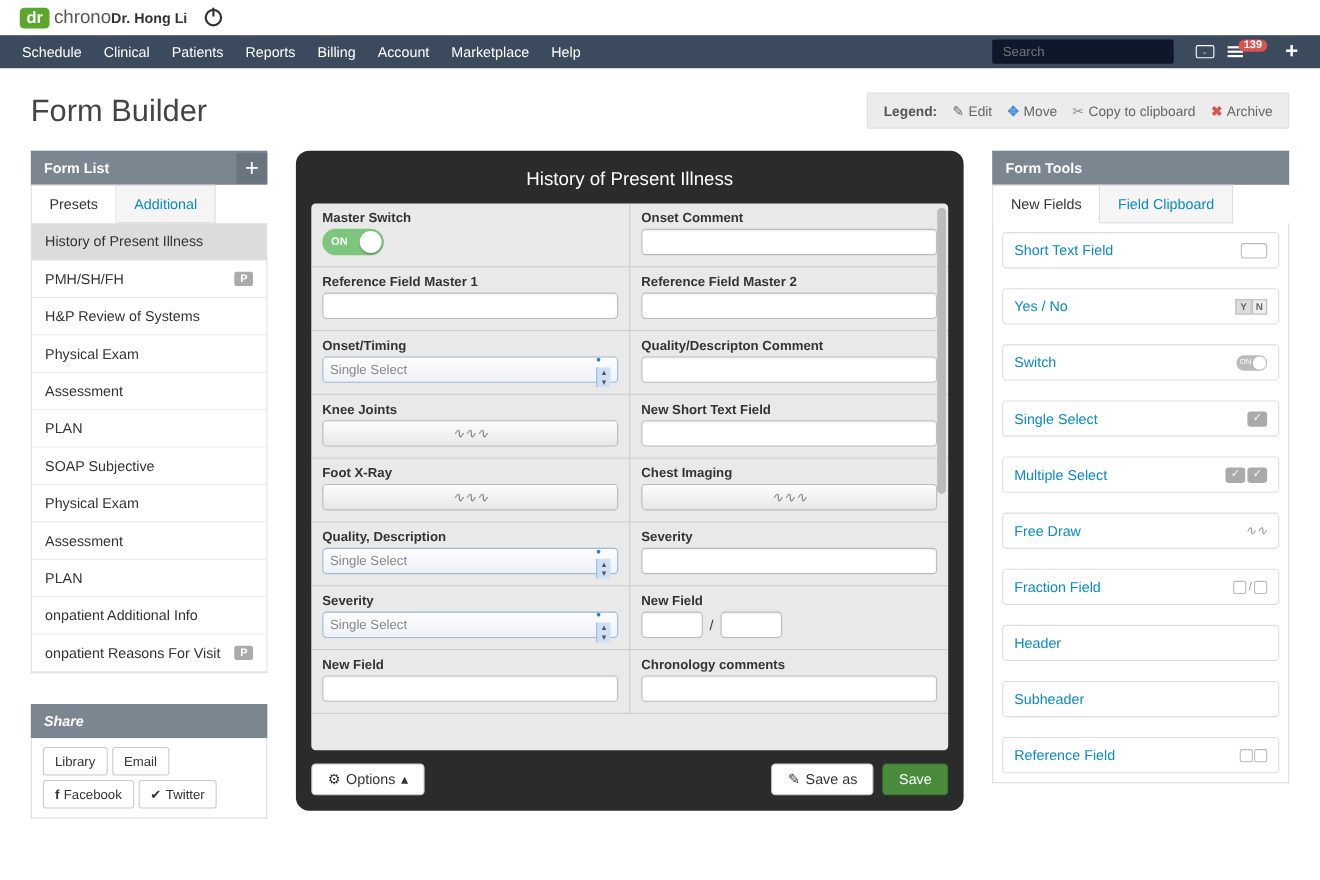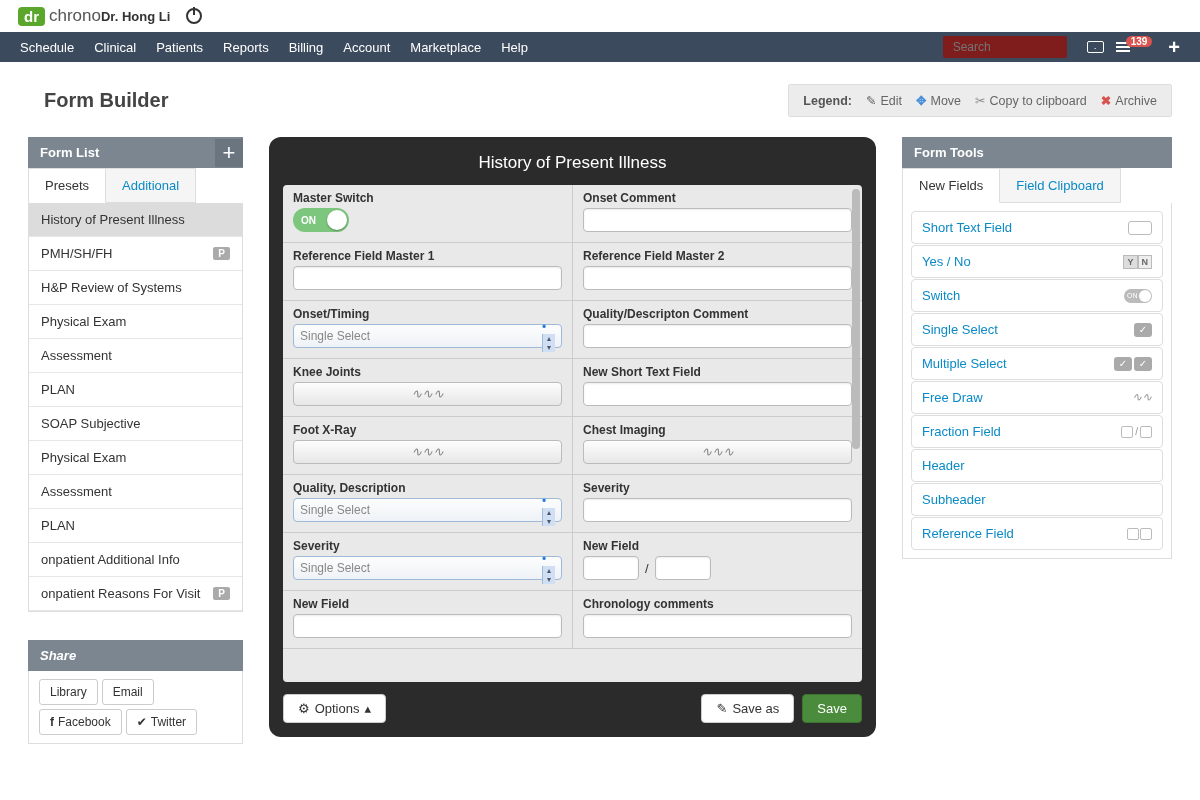--- a/index.html
+++ b/index.html
@@ -9,33 +9,33 @@
 .topbar { display: flex; align-items: center; height: 32px; padding: 0 18px; justify-content: flex-start; }
 .brand { display: flex; align-items: center; font-size: 17px; color: #555; font-weight: 300; }
 .brand .dr { background: #5aa72c; color: #fff; border-radius: 4px; padding: 1px 6px; font-weight: 600; margin-right: 4px; font-size: 15px; }
 .topbar-right { display: flex; align-items: center; gap: 16px; font-weight: 600; color: #333; }
 .power-icon { width: 16px; height: 16px; border: 2px solid #333; border-radius: 50%; position: relative; }
 .power-icon::after { content: ""; position: absolute; top: -3px; left: 5px; width: 2px; height: 8px; background: #333; }
 
 
 .nav { background: #3b4b5d; color: #fff; height: 30px; display: flex; align-items: center; padding: 0 20px; gap: 20px; font-size: 13px; }
 .nav-spacer { flex: 1; }
-.nav-search { background: #7f1d1d; border: none; color: #ccc; padding: 4px 10px; border-radius: 2px; width: 124px; font-size: 12px; }
+.nav-search { background: #0f172a; border: none; color: #ccc; padding: 4px 10px; border-radius: 2px; width: 165px; font-size: 12px; }
 .nav-icons { display: flex; align-items: center; gap: 12px; }
 .mail-icon { width: 17px; height: 12px; border: 1.5px solid #fff; border-radius: 2px; position: relative; }
 .mail-icon::after { content: ""; position: absolute; top: 0; left: 0; right: 0; height: 6px; border-bottom: 1.5px solid #fff; clip-path: polygon(0 0, 50% 100%, 100% 0); border-left: 1.5px solid transparent; }
 .badge-wrap { display: flex; align-items: center; position: relative; }
 .hamburger { width: 14px; display: flex; flex-direction: column; gap: 2px; }
 .hamburger span { height: 2px; background: #fff; }
 .badge { background: #d9534f; color: #fff; border-radius: 8px; padding: 0 5px; font-size: 10px; font-weight: 600; position: relative; top: -6px; left: -4px; }
 .plus { color: #fff; font-size: 20px; font-weight: 600; line-height: 1; }
 
 
 .page-hdr { display: flex; justify-content: space-between; align-items: center; padding: 22px 28px 10px; }
-.page-title { font-size: 20px; font-weight: 700; color: #444; margin-left: 16px; }
+.page-title { font-size: 28px; font-weight: 400; color: #444; }
 .legend { background: #ececec; border: 1px solid #ddd; padding: 8px 14px; font-size: 12.5px; color: #666; display: flex; align-items: center; gap: 14px; border-radius: 2px; }
 .legend b { color: #555; }
 .legend .item { display: flex; align-items: center; gap: 4px; }
 .move-ic { color: #4a90d9; font-weight: bold; }
 .clip-ic { color: #888; }
 .arch-ic { color: #d9534f; font-weight: bold; }
 
 
 .main { display: flex; gap: 26px; padding: 10px 28px; height: 688px; align-items: flex-start; }
 
@@ -76,21 +76,21 @@
 .fc-frac .fc-input { width: 56px; }
 .scrollbar-fake { position: absolute; right: 2px; top: 4px; width: 8px; height: 260px; background: #bbb; border-radius: 4px; }
 
 .canvas-footer { display: flex; justify-content: space-between; padding-top: 12px; }
 .btn { border: 1px solid #ccc; background: #fff; padding: 6px 14px; border-radius: 4px; font-size: 13px; cursor: pointer; display: flex; align-items: center; gap: 5px; }
 .btn-green { background: #4a8c3b; border-color: #3d7430; color: #fff; }
 
 
 .right { width: 270px; }
 .right .tabs { border-top: none; }
-.tool-list { border: 1px solid #ddd; border-top: none; padding: 8px; display: flex; flex-direction: column; gap: 1px; }
+.tool-list { border: 1px solid #ddd; border-top: none; padding: 8px; display: flex; flex-direction: column; gap: 18px; }
 .tool-item { border: 1px solid #ddd; border-radius: 4px; padding: 8px 10px; display: flex; justify-content: space-between; align-items: center; color: #0a8ac6; font-size: 13px; cursor: grab; background: #fff; }
 .tool-ic { display: flex; align-items: center; gap: 2px; color: #999; font-size: 10px; }
 .mini-box { width: 24px; height: 14px; border: 1.5px solid #bbb; border-radius: 3px; }
 .mini-yn { display:flex; }
 .mini-yn span { font-size:9px; padding:1px 3px; border:1px solid #bbb; background:#ddd; color:#666; font-weight:600; }
 .mini-switch { width: 28px; height: 14px; border-radius: 7px; background: #bbb; position: relative; font-size:7px; color:#fff; padding-left:3px; line-height:14px; }
 .mini-switch::after { content:""; position:absolute; right:1px; top:1px; width:12px; height:12px; background:#fff; border-radius:50%; }
 .mini-check { width:18px; height:14px; background:#aaa; border-radius:3px; color:#fff; text-align:center; line-height:14px; font-size:10px; }
 .mini-two { display:flex; gap:2px; }
 .mini-draw { font-family: cursive; color:#999; font-style:italic; font-size:12px; }

